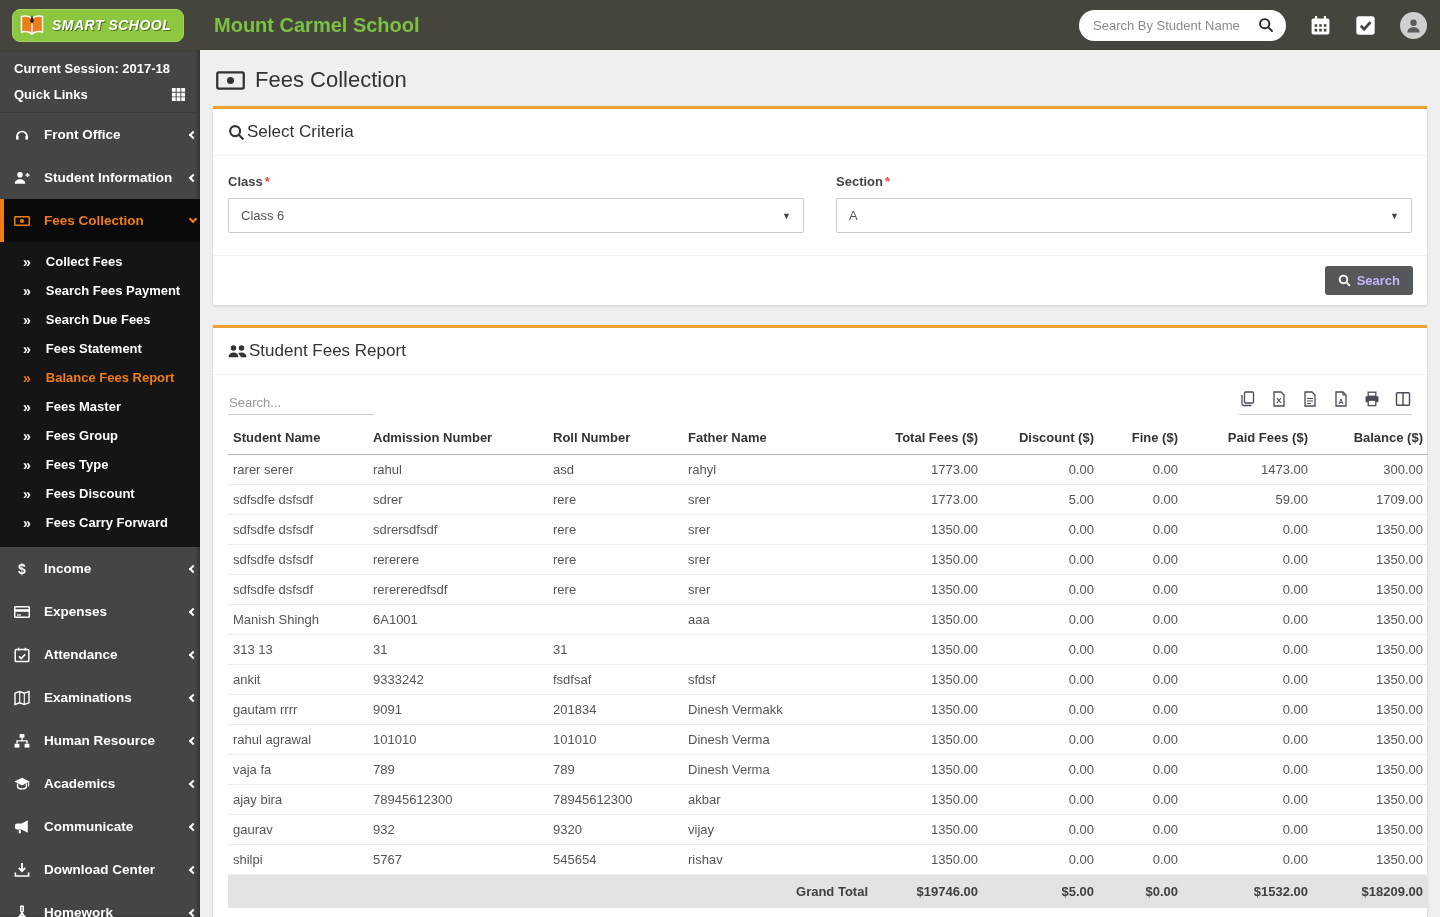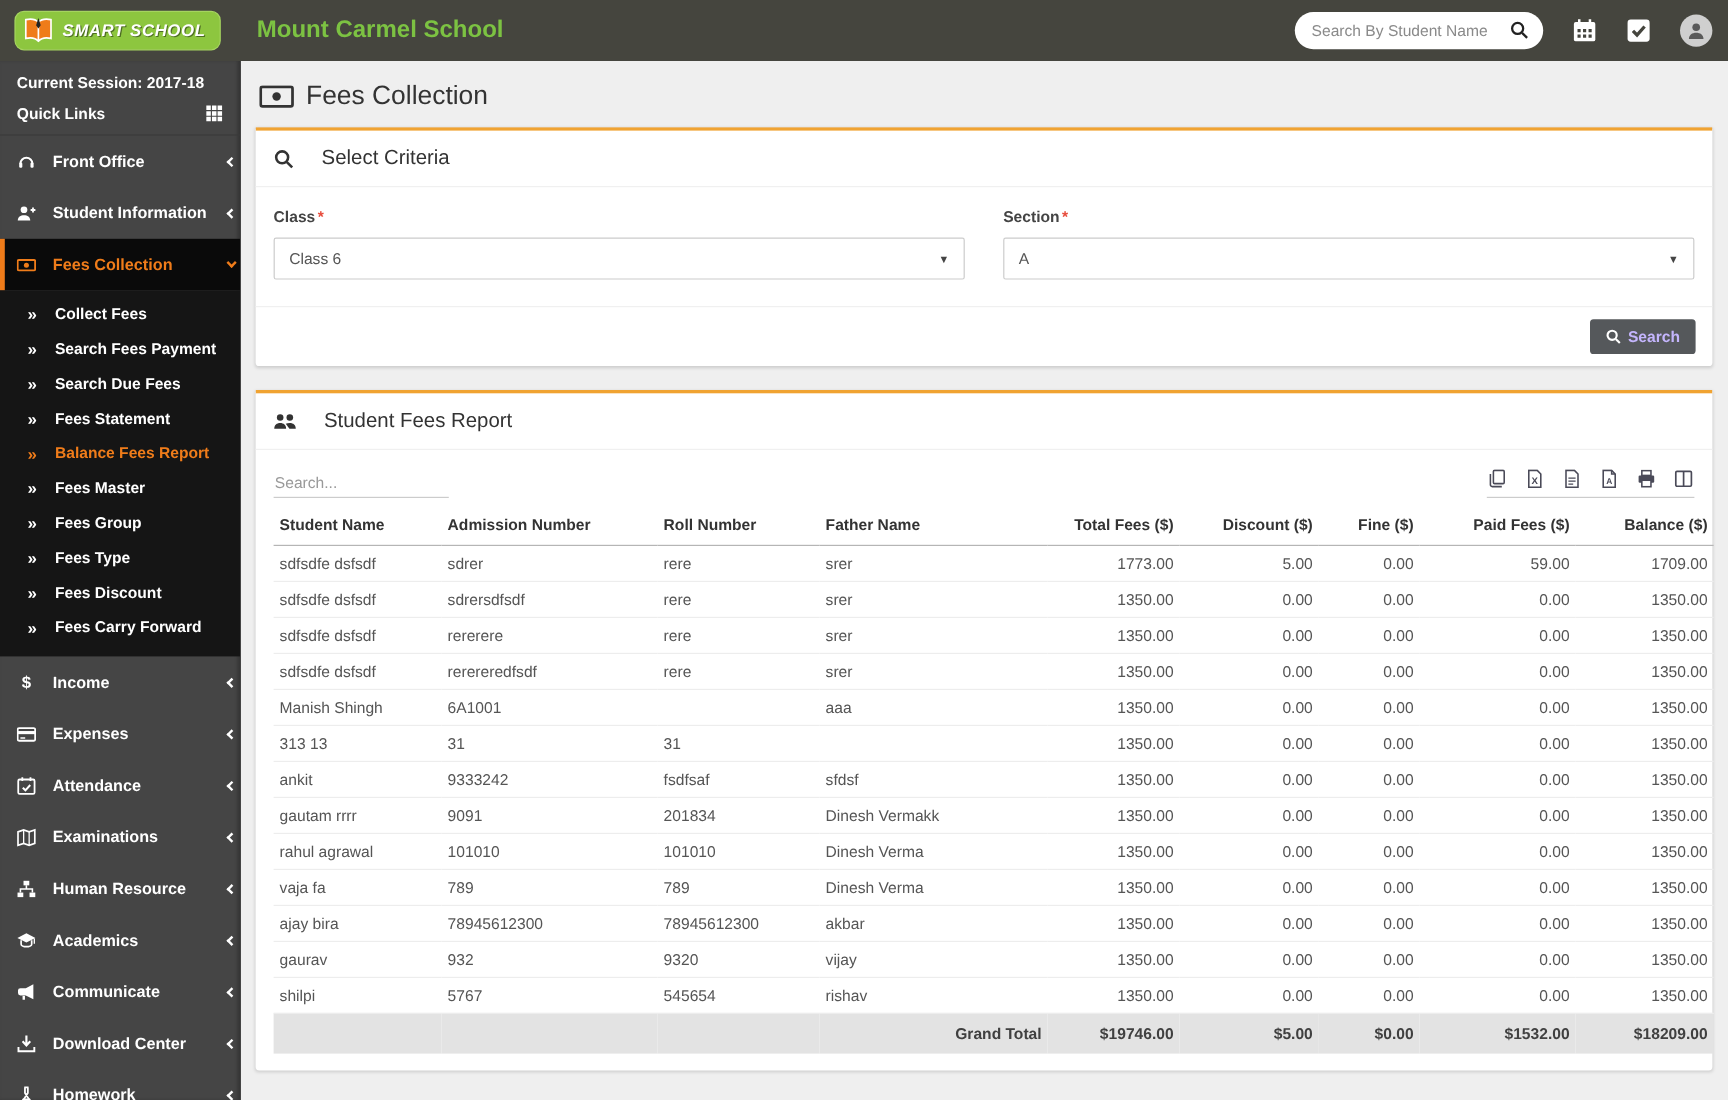--- a/index.html
+++ b/index.html
@@ -53,21 +53,21 @@
   .submenu{background:#151515;padding:5px 0 10px;}
   .subitem{display:flex;align-items:center;height:29px;padding:0 14px 0 23px;font-weight:bold;color:#fff;
     cursor:pointer;font-size:13px;}
   .subitem .arrows{margin-right:15px;font-size:14px;line-height:1;}
   .subitem.active{color:var(--orange-deep);}
   
   .main{margin-left:200px;padding:50px 13px 0;}
   .page-title{display:flex;align-items:center;gap:10px;padding:17px 3px 13px;font-size:22px;color:#333;}
   .card{background:#fff;border-top:3px solid var(--orange);border-radius:0 0 3px 3px;
     box-shadow:0 1px 3px rgba(0,0,0,.15);margin-bottom:20px;}
-  .card-header{display:flex;align-items:center;gap:23px;padding:13px 15px;font-size:17px;color:#333;
+  .card-header{display:flex;align-items:center;gap:2px;padding:13px 15px;font-size:17px;color:#333;
     border-bottom:1px solid #f0f0f0;}
   .card-body{padding:16px 15px 4px;}
   .form-row{display:flex;gap:32px;}
   .form-group{flex:1;}
   .form-group label{font-size:13px;font-weight:bold;color:#444;}
   .req{color:#e74c3c;margin-left:2px;}
   .select{margin-top:8px;height:35px;border:1px solid #ccc;border-radius:2px;display:flex;align-items:center;
     justify-content:space-between;padding:0 12px;font-size:13px;color:#555;background:#fff;cursor:pointer;gap:43px;}
   .select .arrow{font-size:9px;color:#444;}
   .card-footer{border-top:1px solid #f0f0f0;margin-top:18px;padding:10px 14px;display:flex;justify-content:flex-end;}
@@ -440,20 +440,31 @@
             <th>Father Name</th>
             <th class="num">Total Fees ($)</th>
             <th class="num">Discount ($)</th>
             <th class="num">Fine ($)</th>
             <th class="num">Paid Fees ($)</th>
             <th class="num">Balance ($)</th>
           </tr>
         </thead>
       <tbody id="tbody">
           <tr>
+            <td>rarer serer</td>
+            <td>rahul</td>
+            <td>asd</td>
+            <td>rahyl</td>
+            <td class="num">1773.00</td>
+            <td class="num">0.00</td>
+            <td class="num">0.00</td>
+            <td class="num">1473.00</td>
+            <td class="num">300.00</td>
+          </tr>
+          <tr>
             <td>sdfsdfe dsfsdf</td>
             <td>sdrer</td>
             <td>rere</td>
             <td>srer</td>
             <td class="num">1773.00</td>
             <td class="num">5.00</td>
             <td class="num">0.00</td>
             <td class="num">59.00</td>
             <td class="num">1709.00</td>
           </tr>

